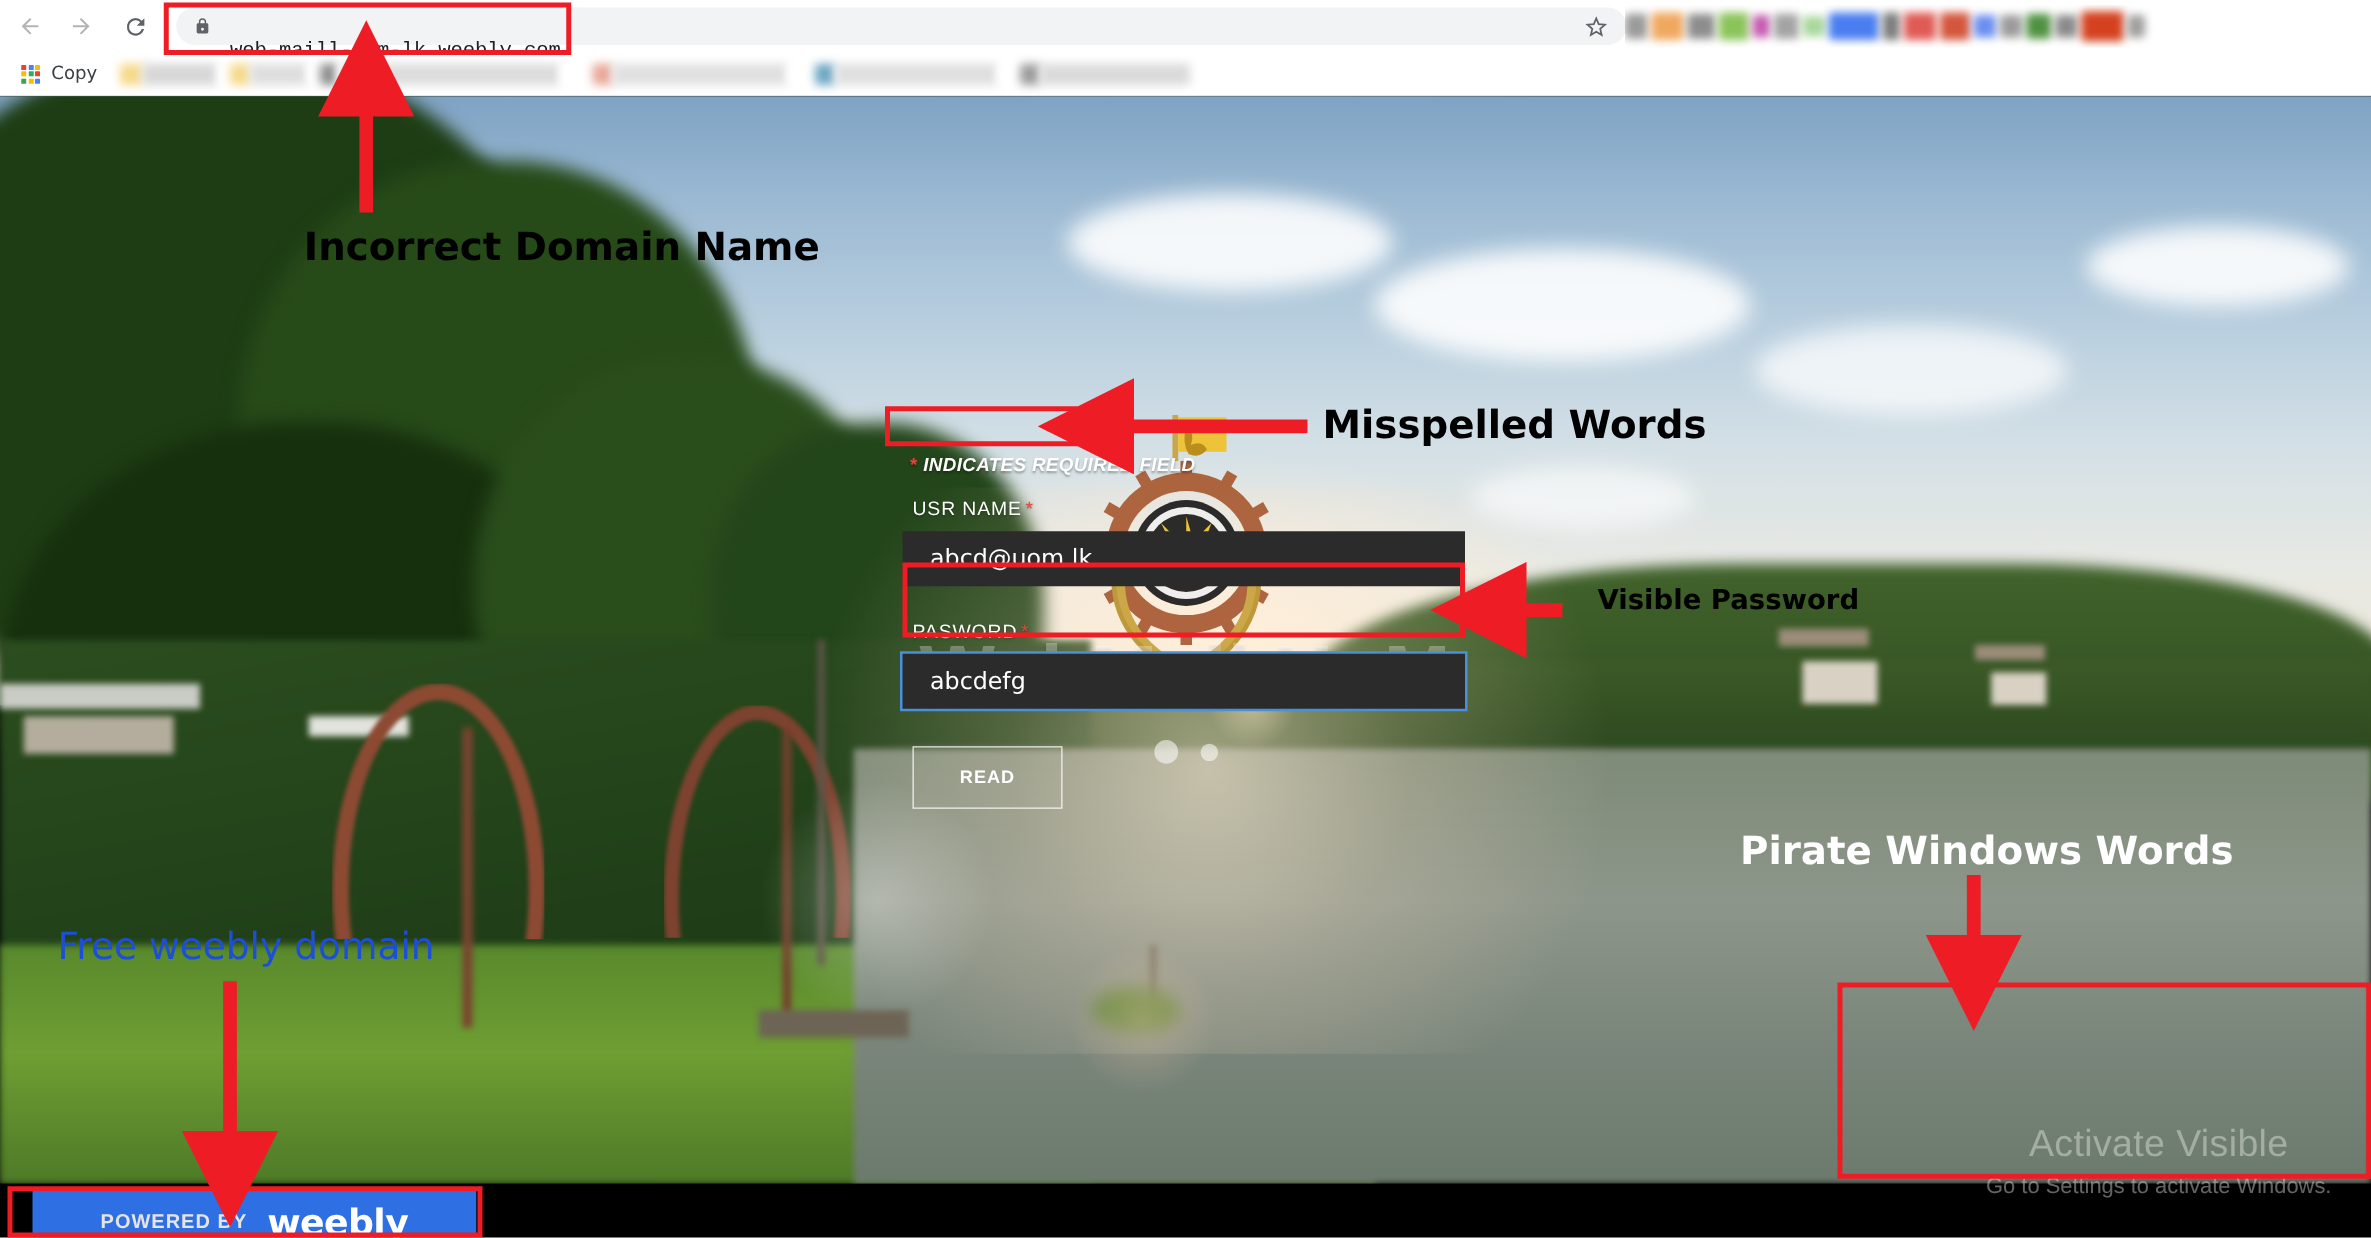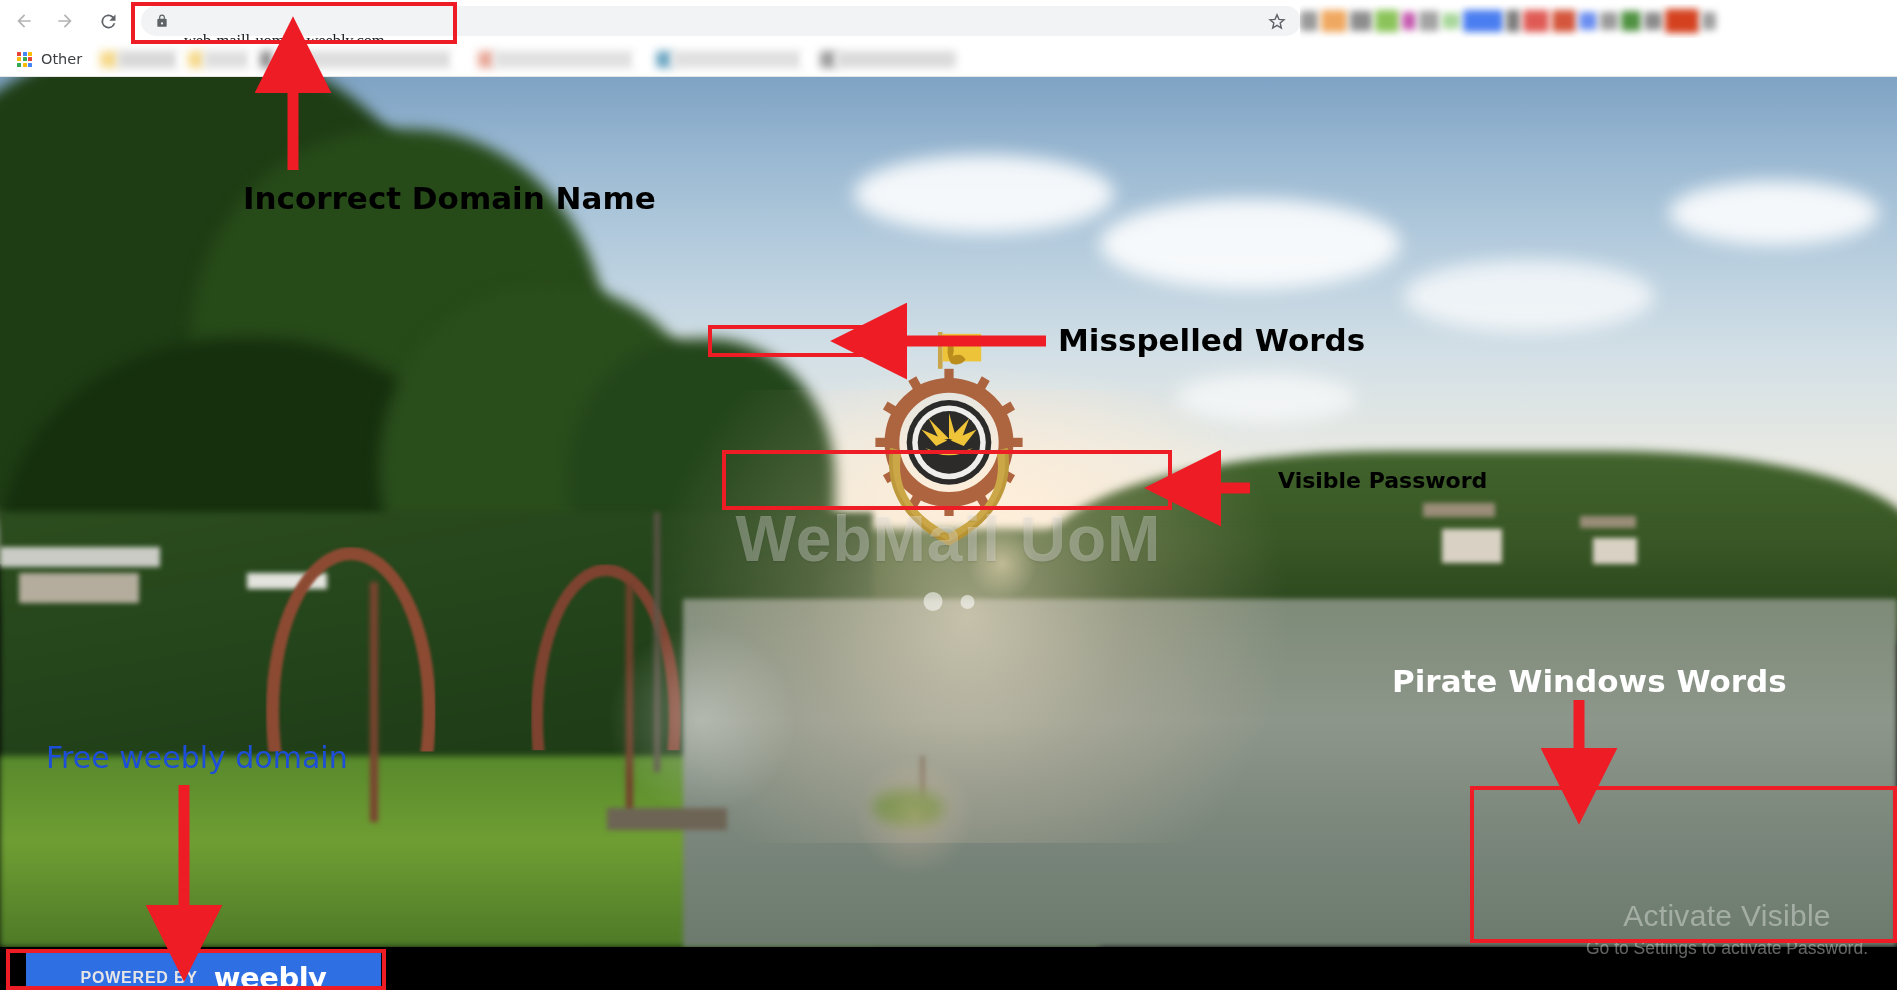--- a/index.html
+++ b/index.html
@@ -25,21 +25,21 @@
 
   .omnibox-wrap { position: relative; margin-left: 16px; flex: 0 0 auto; }
   .omnibox {
     width: 1160px; height: 30px; background: #f1f3f4;
     border-radius: 15px; display: flex; align-items: center;
     padding: 0 14px; position: relative;
   }
   .lock-icon { width: 16px; margin-right: 13px; color: #5f6368; display:flex; }
   .url-text {
     font-size: 16.5px; color: #202124; letter-spacing: -0.1px;
-    white-space: nowrap; font-family: Liberation Serif, serif; margin-top: 39px;
+    white-space: nowrap; font-family: Liberation Mono, monospace; margin-top: 39px;
   }
   .star-icon { margin-left: auto; color: #5f6368; display: flex; }
 
   .ext-strip {
     position: absolute; left: 1300px; top: 4px; width: 590px; height: 34px;
     display: flex; align-items: center; gap: 3px; overflow: hidden;
   }
   .ext-blob { border-radius: 3px; filter: blur(3.5px); }
 
   
@@ -305,21 +305,21 @@
       <i style="background:#e84135"></i>
         <i style="background:#4385f4"></i>
         <i style="background:#f9bc05"></i>
       <i style="background:#f9bc05"></i>
         <i style="background:#34a853"></i>
         <i style="background:#e84135"></i>
       <i style="background:#34a853"></i>
         <i style="background:#f9bc05"></i>
         <i style="background:#4385f4"></i>
     </div>
-    <span class="apps-label">Other</span>
+    <span class="apps-label">Copy</span>
 
     <div class="bm-blobs">
       <span class="bm-blob" style="width:18px;background:#f6d98a"></span>
       <span class="bm-blob" style="width:60px;background:#d7d7d7"></span>
       <span class="bm-blob" style="width:10px;background:#fff"></span>
       <span class="bm-blob" style="width:16px;background:#f6d98a"></span>
       <span class="bm-blob" style="width:46px;background:#dedede"></span>
       <span class="bm-blob" style="width:10px;background:#fff"></span>
       <span class="bm-blob" style="width:14px;background:#8e8e8e"></span>
       <span class="bm-blob" style="width:8px;background:#fff"></span>
@@ -451,29 +451,49 @@
       <div class="bg-wordmark">WebMail UoM</div>
 
       <div class="dots">
         <i></i>
           <i style="width:14px;height:14px;margin-top:3px"></i>
       </div>
     </div>
 
     <div class="photo-footer"></div>
 
+    <form class="form">
+      <div class="req-note">
+        <span class="star">*</span>
+        <span>INDICATES REQUIRED FIELD</span>
+      </div>
+
+      <label class="field-label">
+        <span>USR NAME</span><span class="star">*</span>
+      </label>
+      <input class="txtinput" type="text" value="abcd@uom.lk" style="">
+
+      <div class="spacer-26"></div>
+
+      <label class="field-label">
+        <span>PASWORD</span><span class="star">*</span>
+      </label>
+      <input class="txtinput focused" type="text" value="abcdefg" style="">
+
+      <button class="read-btn">READ</button>
+    </form>
 
     <div class="weebly-badge">
       <span class="pb">POWERED BY</span>
       <span class="wb">weebly</span>
     </div>
 
     <div class="win-wm">
       <div class="t1">Activate Visible</div>
-      <div class="t2">Go to Settings to activate Password.</div>
+      <div class="t2">Go to Settings to activate Windows.</div>
     </div>
   </div>
 
   <div class="anno-layer">
 
     <div class="anno-rect" style="left:131px;top:2px;width:326px;height:42px"></div>
 
     <div class="anno-rect" style="left:708px;top:325px;width:154px;height:32px"></div>
 
     <div class="anno-rect" style="left:722px;top:450px;width:450px;height:60px"></div>

